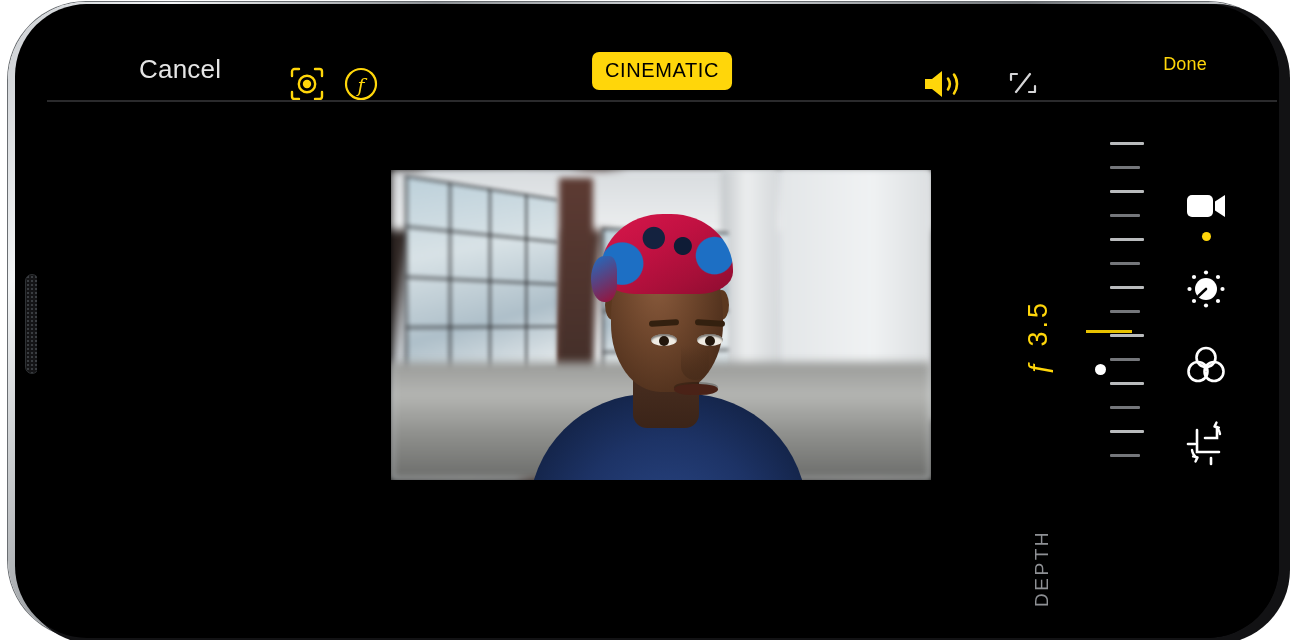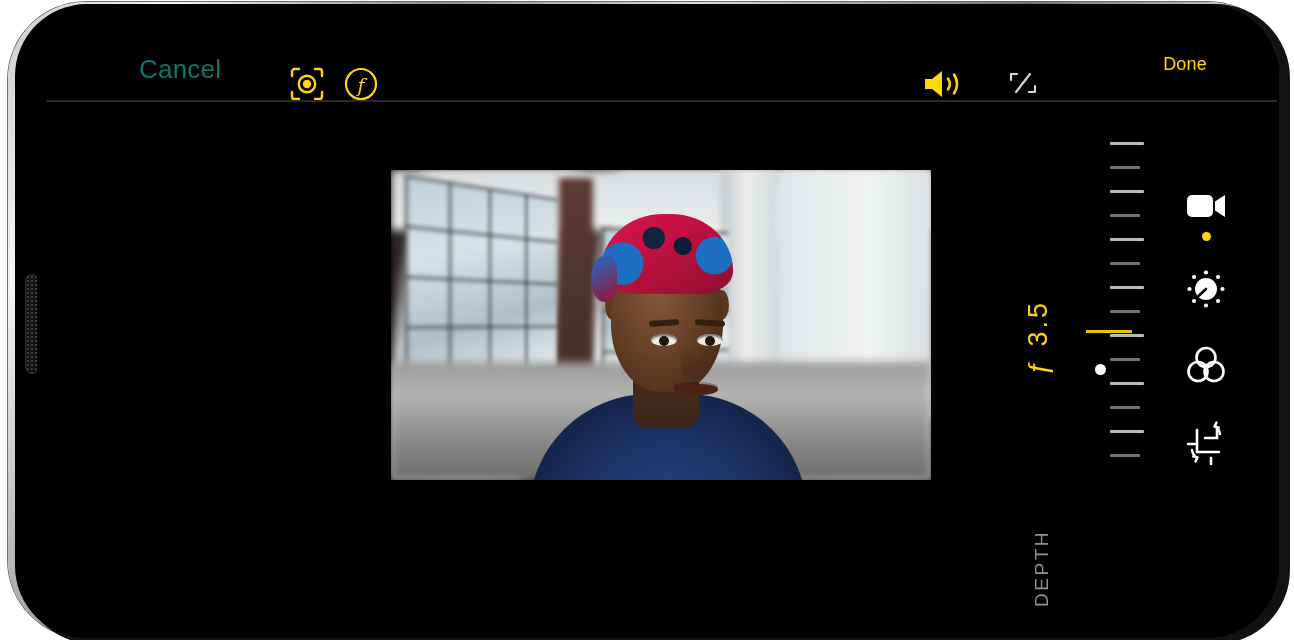--- a/index.html
+++ b/index.html
@@ -81,21 +81,21 @@
   .toolbar {
     position: absolute; left: 0; top: 26px;
     width: 100%; height: 70px;
   }
   .tb-divider {
     position: absolute; left: 10px; top: 86px;
     width: 1230px; height: 2px; background: #2a2a2c;
   }
   .tb-cancel {
     position: absolute; left: 102px; top: 14px;
-    font-size: 26px; color: #0f766e; letter-spacing: .2px;
+    font-size: 26px; color: #e5e5e5; letter-spacing: .2px;
     cursor: pointer;
   }
   .tb-done {
     position: absolute; right: 80px; top: 14px;
     font-size: 18px; color: #ffd60a; letter-spacing: .2px;
     cursor: pointer;
   }
   .cine-badge {
     position: absolute; left: 50%; top: 12px; transform: translateX(-50%);
     background: #ffd60a; color: #000;
@@ -311,20 +311,21 @@
           </svg>
         </div>
 
         <div class="tb-icon icon-fstop">
           <svg viewBox="0 0 44 44" width="44" height="44" aria-hidden="true">
             <circle cx="22" cy="22" r="15" fill="none" stroke="#ffd60a" stroke-width="2.2"></circle>
             <text x="22" y="30" text-anchor="middle" font-family="DejaVu Serif, serif" font-style="italic" font-size="19" fill="#ffd60a">f</text>
           </svg>
         </div>
 
+        <div class="cine-badge">CINEMATIC</div>
 
         <div class="tb-icon icon-volume">
           <svg viewBox="0 0 50 44" width="50" height="44" aria-hidden="true">
             <path d="M6 17h7l10-8v26l-10-8H6z" fill="#ffd60a"></path>
             <g fill="none" stroke="#ffd60a" stroke-width="2.6" stroke-linecap="round">
               <path d="M29 16.5a10 10 0 0 1 0 11"></path>
               <path d="M35 12.5a16.5 16.5 0 0 1 0 19"></path>
             </g>
           </svg>
         </div>

